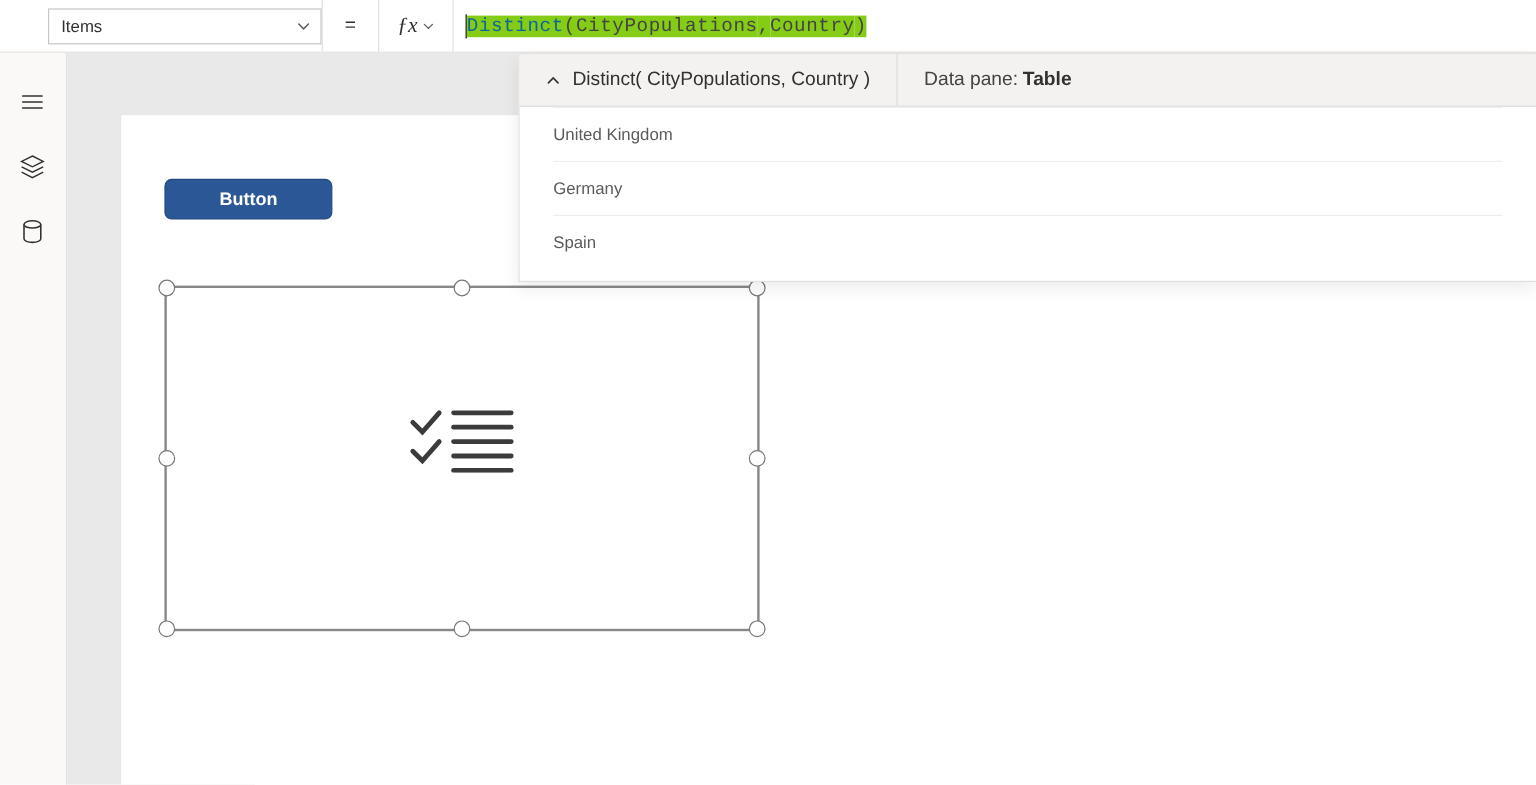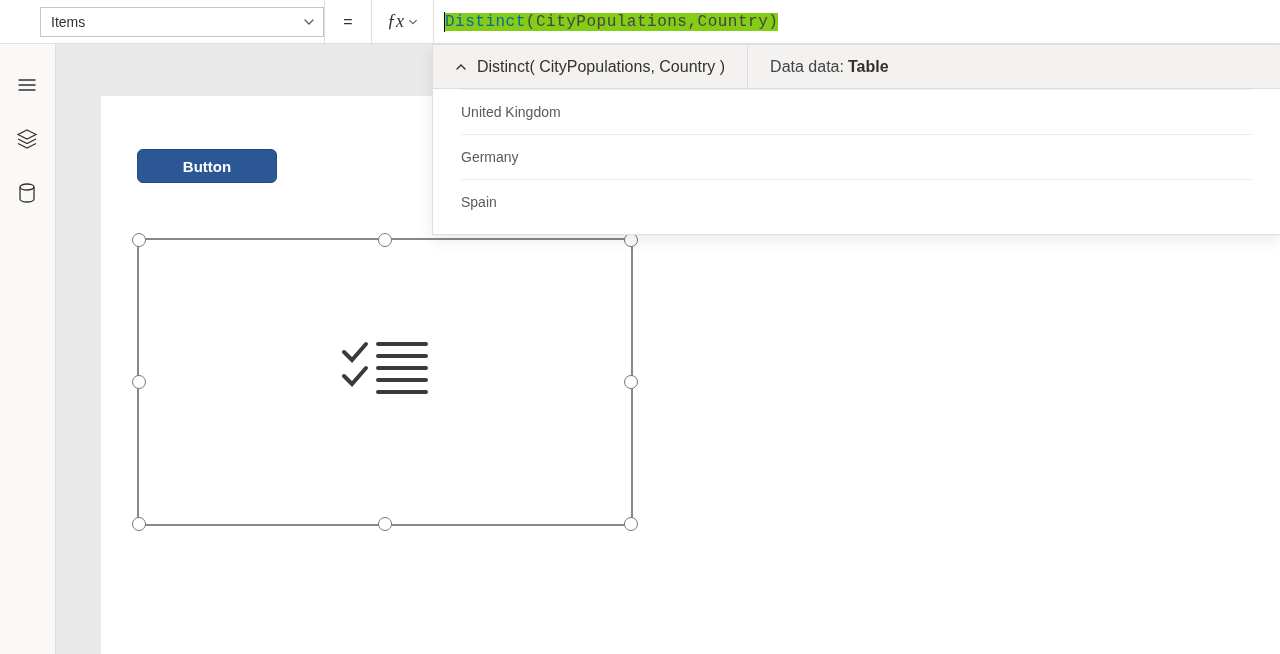--- a/index.html
+++ b/index.html
@@ -6,21 +6,21 @@
   html, body { width: 1280px; height: 654px; font-family: "Segoe UI", Arial, sans-serif; font-size: 14px; color: #323130; background: #fff; overflow: hidden; }
 
   
   .topbar {
     display: flex;
     align-items: stretch;
     height: 44px;
     border-bottom: 1px solid #e1dfdd;
   }
   .prop-wrap {
-    width: 324px;
+    width: 268px;
     padding: 7px 0 7px 40px;
     display: flex;
     align-items: center;
   }
   .prop-selector {
     flex: 1;
     height: 30px;
     border: 1px solid #c8c6c4;
     display: flex;
     align-items: center;
@@ -311,21 +311,21 @@
   <div class="result-hdr">
     <div class="sig-cell">
       <span>
         <svg width="12" height="12" viewBox="0 0 12 12">
             <path d="M2 8 L6 4 L10 8" stroke="#323130" stroke-width="1.4" fill="none" stroke-linecap="round"></path>
           </svg>
       </span>
       <span>Distinct( CityPopulations, Country )</span>
     </div>
     <div class="dt-cell">
-      <span class="lbl">Data data:</span>
+      <span class="lbl">Data pane:</span>
       <span class="val">Table</span>
     </div>
   </div>
   <div class="result-list">
     <div class="row">United Kingdom</div>
     <div class="row">Germany</div>
     <div class="row">Spain</div>
   </div>
 </div>
 

